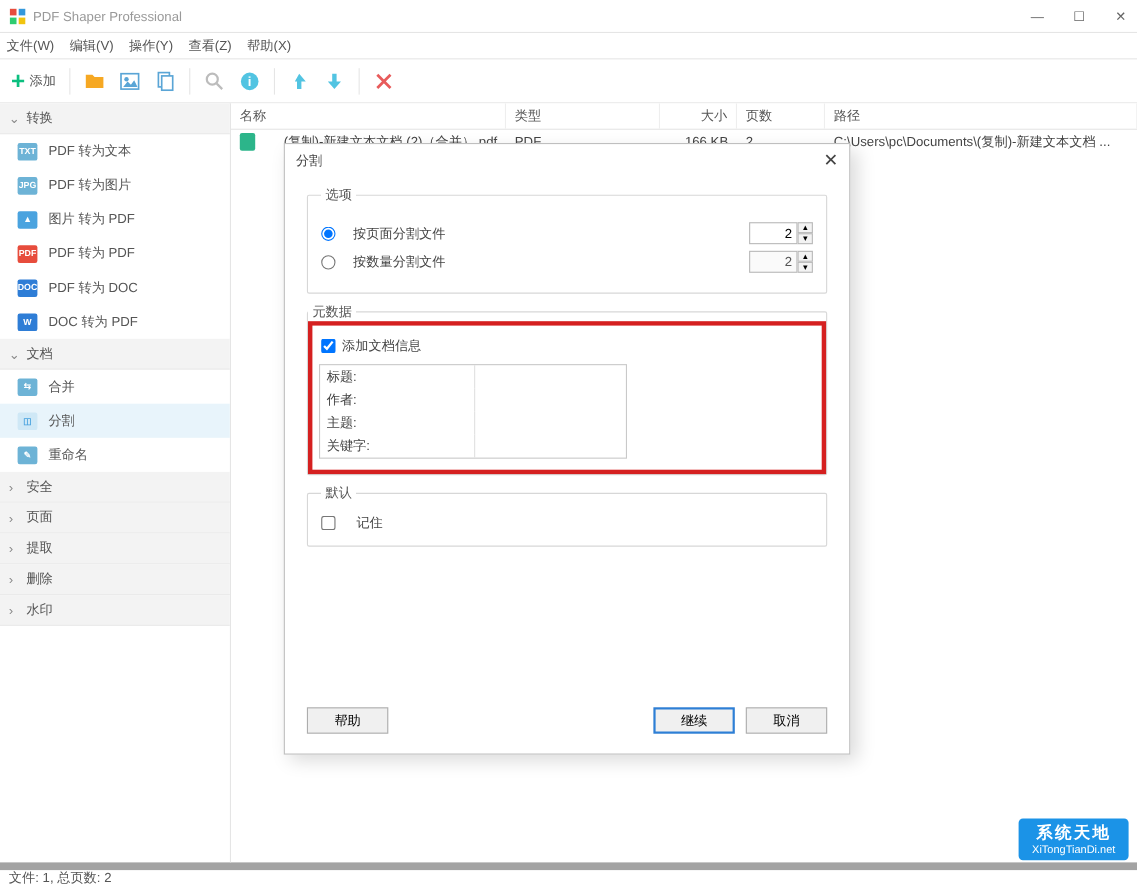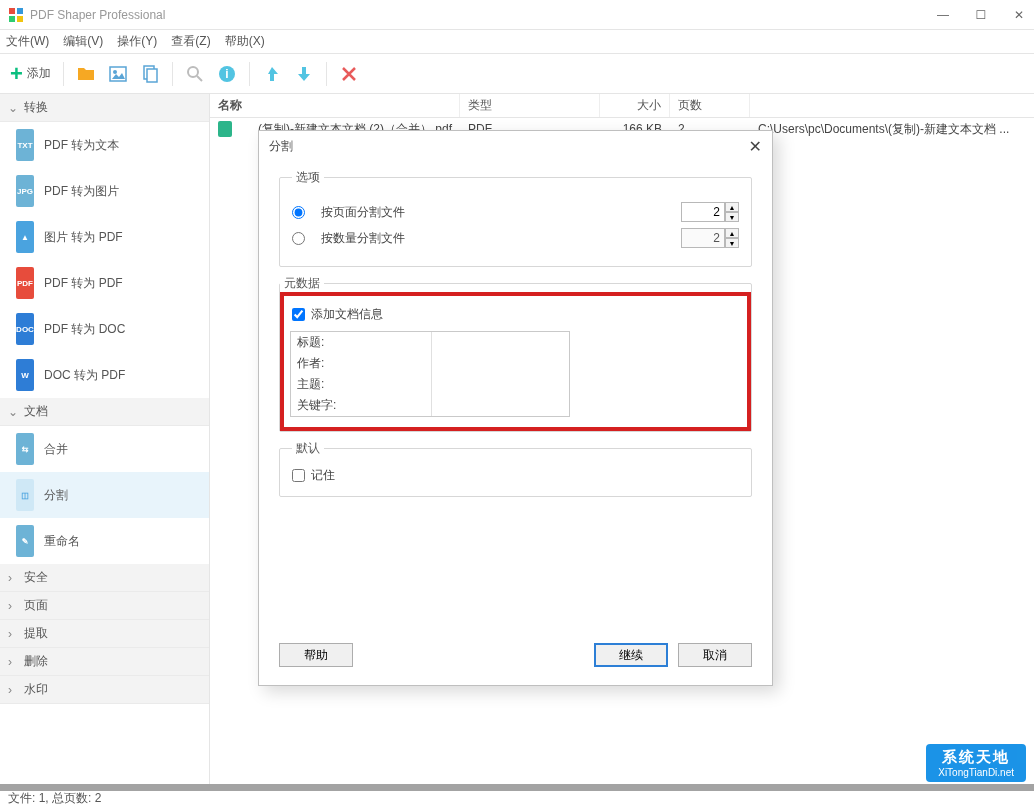--- a/index.html
+++ b/index.html
@@ -26,35 +26,35 @@
 
 .main { display: flex; height: calc(100% - 30px - 24px - 40px - 22px); }
 .sidebar { width: 210px; border-right: 1px solid #e5e5e5; overflow-y: auto; }
 .content { flex: 1; display: flex; flex-direction: column; }
 
 
 .group-header { background: #f3f3f3; padding: 5px 8px; display: flex; align-items: center; gap: 6px; color: #555; border-bottom: 1px solid #eaeaea; cursor: pointer; }
 .group-header .chev { display: inline-block; width: 10px; color: #888; }
 .side-item { padding: 7px 12px 7px 16px; display: flex; align-items: center; gap: 10px; cursor: pointer; color: #555; }
 .side-item.selected { background: #e8f4fb; }
-.side-icon { width: 18px; height: 32px; border-radius: 2px; display: flex; align-items: center; justify-content: center; color: #fff; font-size: 8px; font-weight: bold; }
+.side-icon { width: 18px; height: 16px; border-radius: 2px; display: flex; align-items: center; justify-content: center; color: #fff; font-size: 8px; font-weight: bold; }
 .fmt-txt { background: #6db3d6; }
 .fmt-jpg { background: #6db3d6; }
 .fmt-img { background: #4aa3df; }
 .fmt-pdf { background: #e74c3c; }
 .fmt-doc { background: #2e7dd6; }
 .fmt-docw { background: #2e7dd6; }
 .fmt-merge { background: #6db3d6; }
 .fmt-split { background: #cfe8f6; color:#4aa3df; }
 .fmt-rename { background: #6db3d6; }
 
 
 .cols { height: 24px; background: #fff; border-bottom: 1px solid #e5e5e5; display: flex; align-items: center; color: #555; }
 .cols div { padding: 0 8px; border-right: 1px solid #eee; height: 100%; display: flex; align-items: center; }
-.col-name { width: 250px; font-weight: bold; }
+.col-name { width: 250px; }
 .col-type { width: 140px; }
 .col-size { width: 70px; justify-content: flex-end; }
 .col-pages { width: 80px; }
 .col-path { flex: 1; border-right: none; }
 
 .row { height: 22px; display: flex; align-items: center; color: #444; }
 .row .cell { padding: 0 8px; overflow: hidden; text-overflow: ellipsis; white-space: nowrap; justify-content: space-between; }
 .row .fname { width: 250px; display: flex; align-items: center; gap: 6px; }
 .pdf-icon { width: 14px; height: 16px; background: #2cb58a; border-radius: 2px; }
 
@@ -72,21 +72,21 @@
 .spin-btns { display: flex; flex-direction: column; }
 .spin-btns button { width: 14px; height: 10px; font-size: 7px; line-height: 7px; border: 1px solid #b8b8b8; background: #f3f3f3; cursor: pointer; }
 
 .meta-box { position: relative; border: 4px solid #d52020; padding: 4px 6px 10px; }
 .meta-box .chk { display: flex; align-items: center; gap: 6px; margin: 6px 0 8px 2px; }
 .meta-table { border: 1px solid #c9c9c9; width: 280px; }
 .meta-table .mrow { display: flex; }
 .meta-table .mlabel { width: 140px; padding: 2px 6px; }
 .meta-table .mval { flex: 1; border-left: 1px solid #e0e0e0; padding: 2px 6px; min-height: 18px; }
 
-.default-row { display: flex; align-items: center; gap: 6px; }
+.default-row { display: flex; align-items: center; gap: 19px; }
 .dlg-buttons { height: 46px; display: flex; align-items: center; padding: 0 20px 14px; }
 .dlg-buttons button { width: 74px; height: 24px; border: 1px solid #adadad; background: #f0f0f0; cursor: pointer; }
 .dlg-buttons .right { margin-left: auto; display: flex; gap: 10px; }
 .dlg-buttons .primary { border: 2px solid #2d7fd6; }
 
 
 .statusbar { height: 22px; border-top: 7px solid #a3a3a3; display: flex; align-items: center; padding: 0 8px; color: #555; }
 
 
 .watermark { position: absolute; right: 8px; bottom: 24px; opacity: 0.95; }
@@ -229,20 +229,21 @@
         <span>水印</span>
       </div>
   </div>
 
   <div class="content">
     <div class="cols">
       <div class="col-name">名称</div>
       <div class="col-type">类型</div>
       <div class="col-size">大小</div>
       <div class="col-pages">页数</div>
+      <div class="col-path">路径</div>
     </div>
     <div class="row">
       <div class="cell fname">
           <span class="pdf-icon"></span>
           <span>(复制)-新建文本文档 (2)（合并）.pdf</span>
         </div>
       <div class="cell" style="width:140px">PDF</div>
       <div class="cell" style="width:70px;text-align:right">166 KB</div>
       <div class="cell" style="width:80px">2</div>
       <div class="cell" style="flex:1">C:\Users\pc\Documents\(复制)-新建文本文档 ...</div>

